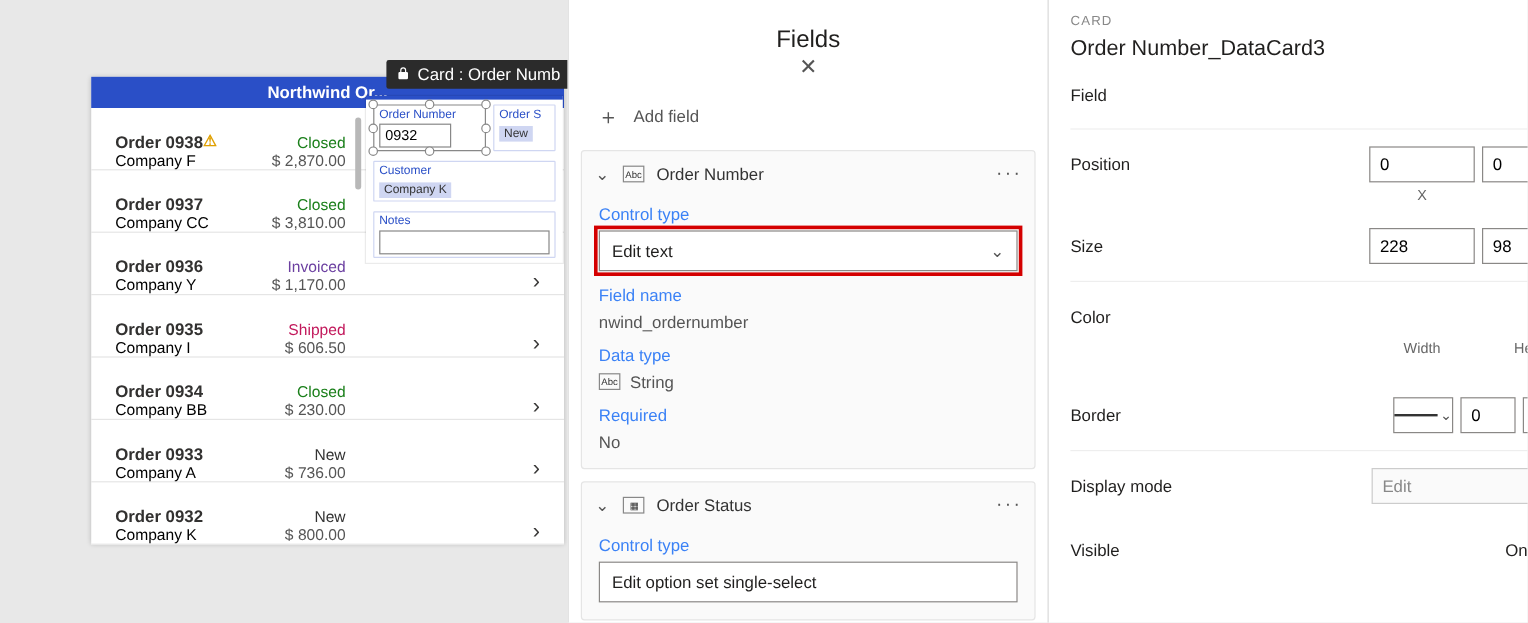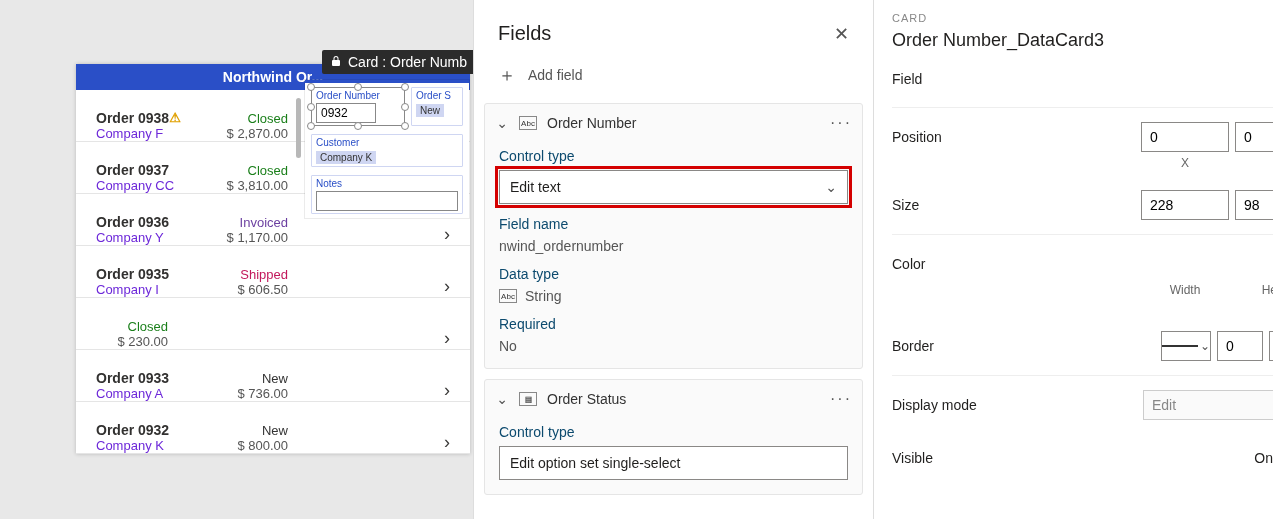--- a/index.html
+++ b/index.html
@@ -8,21 +8,21 @@
 
   
   .canvas { position:absolute; left:76px; top:64px; width:394px; background:#fff; box-shadow:0 0 4px rgba(0,0,0,.2);}
   .blue-bar { height:26px; background:#2a4fc7; color:#fff; font-weight:600; font-size:14px; text-align:center; line-height:26px; overflow:hidden;}
   .list { }
   .row { display:flex; align-items:flex-end; height:52px; border-bottom:1px solid #e5e5e5; padding:0 12px 0 20px; }
   .row .left { flex:0 0 120px;}
   .row .mid { flex:0 0 72px; text-align:right;}
   .row .right { flex:1; }
   .ordname { font-weight:600; color:#323130;}
-  .company { font-size:13px; color:#6d28d9;}
+  .company { font-size:13px; color:#000000;}
   .status { text-align:right; font-size:13px; }
   .amount { font-size:13px; color:#555; text-align:right;}
   .chev { width:22px; text-align:center; color:#3b3a39; font-size:18px; }
   .st-Closed { color:#1a7f1a; }
   .st-Invoiced { color:#6b3fa0; }
   .st-Shipped { color:#c2185b; }
   .st-New { color:#333; }
   .warn { color:#e0a000; font-size:13px; vertical-align:top;}
 
   .scroll-hint { position:absolute; left:296px; top:98px; width:5px; height:60px; background:#b8b8b8; border-radius:3px;}
@@ -39,32 +39,32 @@
   .cell-label { font-size:10px; color:#2a4fc7;}
   .cell-input { border:1px solid #888; font-size:12px; padding:2px 4px; margin-top:2px; background:#fff; width: 60px;}
   .pill { background:#cfd6f2; font-size:10px; padding:1px 4px; display:inline-block; color:#333;}
   .handle { position:absolute; width:8px; height:8px; background:#fff; border:1px solid #888; border-radius:50%; }
   .h-tl{top:-5px;left:-5px}.h-tr{top:-5px;right:-5px}.h-bl{bottom:-5px;left:-5px}.h-br{bottom:-5px;right:-5px}
   .h-tm{top:-5px;left:50%;margin-left:-4px}.h-bm{bottom:-5px;left:50%;margin-left:-4px}
   .h-ml{top:50%;left:-5px;margin-top:-4px}.h-mr{top:50%;right:-5px;margin-top:-4px}
 
   
   .fields-panel { position:absolute; left:473px; top:0; width:400px; height:519px; background:#fff; border-left:1px solid #ddd; }
-  .fp-head { display:flex; align-items:center; justify-content:space-between; padding:22px 24px 10px 24px;}
+  .fp-head { display:flex; align-items:center; justify-content:space-between; padding:22px 24px 10px 24px;flex-direction:column;}
   .fp-title { font-size:20px; }
   .close-x { font-size:18px; color:#555; cursor:pointer;}
   .add-field { display:flex; align-items:center; gap:12px; padding:8px 24px 16px 24px; color:#555; cursor:pointer;}
   .plus { font-size:18px; color:#555;}
   .field-card { margin:0 10px 10px 10px; border:1px solid #e5e5e5; border-radius:3px; background:#fafafa;}
   .fc-head { display:flex; align-items:center; padding:10px 10px; gap:10px; color:#333;}
   .chev-sm { width:14px; text-align:center; color:#555;}
   .abc { width:18px; height:14px; border:1px solid #888; font-size:8px; display:inline-flex; align-items:center; justify-content:center; color:#333;}
   .dots { margin-left:auto; color:#555; letter-spacing:2px; cursor:pointer; font-size:16px;}
   .fc-body { padding:0 14px 14px 14px; display:flex; flex-direction:column; gap:6px;}
-  .fc-label { font-size:14px; color:#0c4a6e; margin-top:6px;}
+  .fc-label { font-size:14px; color:#3b82f6; margin-top:6px;}
   .fc-val { font-size:14px; color:#555;}
   .select { background:#fff; border:1px solid #8a8886; height:34px; display:flex; align-items:center; justify-content:space-between; padding:0 10px; cursor:pointer;}
   .select.red { outline:3px solid #d40000; outline-offset:1px;}
   .select .caret { font-size:14px; color:#555;}
   .type-row { display:flex; align-items:center; gap:8px;}
 
   
   .props { position:absolute; left:873px; top:0; width:468px; height:519px; background:#fff; border-left:1px solid #ddd; padding:12px 18px 0 18px;}
   .crumb { font-size:11px; letter-spacing:1px; color:#888;}
   .card-name { font-size:18px; margin-top:6px;}
@@ -139,20 +139,24 @@
             <div class="company">Company I</div>
           </div>
           <div class="mid">
             <div class="status st-Shipped">Shipped</div>
             <div class="amount">$ 606.50</div>
           </div>
           <div class="right"></div>
           <div class="chev">›</div>
         </div>
         <div class="row">
+          <div class="left">
+            <div class="ordname">Order 0934</div>
+            <div class="company">Company BB</div>
+          </div>
           <div class="mid">
             <div class="status st-Closed">Closed</div>
             <div class="amount">$ 230.00</div>
           </div>
           <div class="right"></div>
           <div class="chev">›</div>
         </div>
         <div class="row">
           <div class="left">
             <div class="ordname">Order 0933</div>

